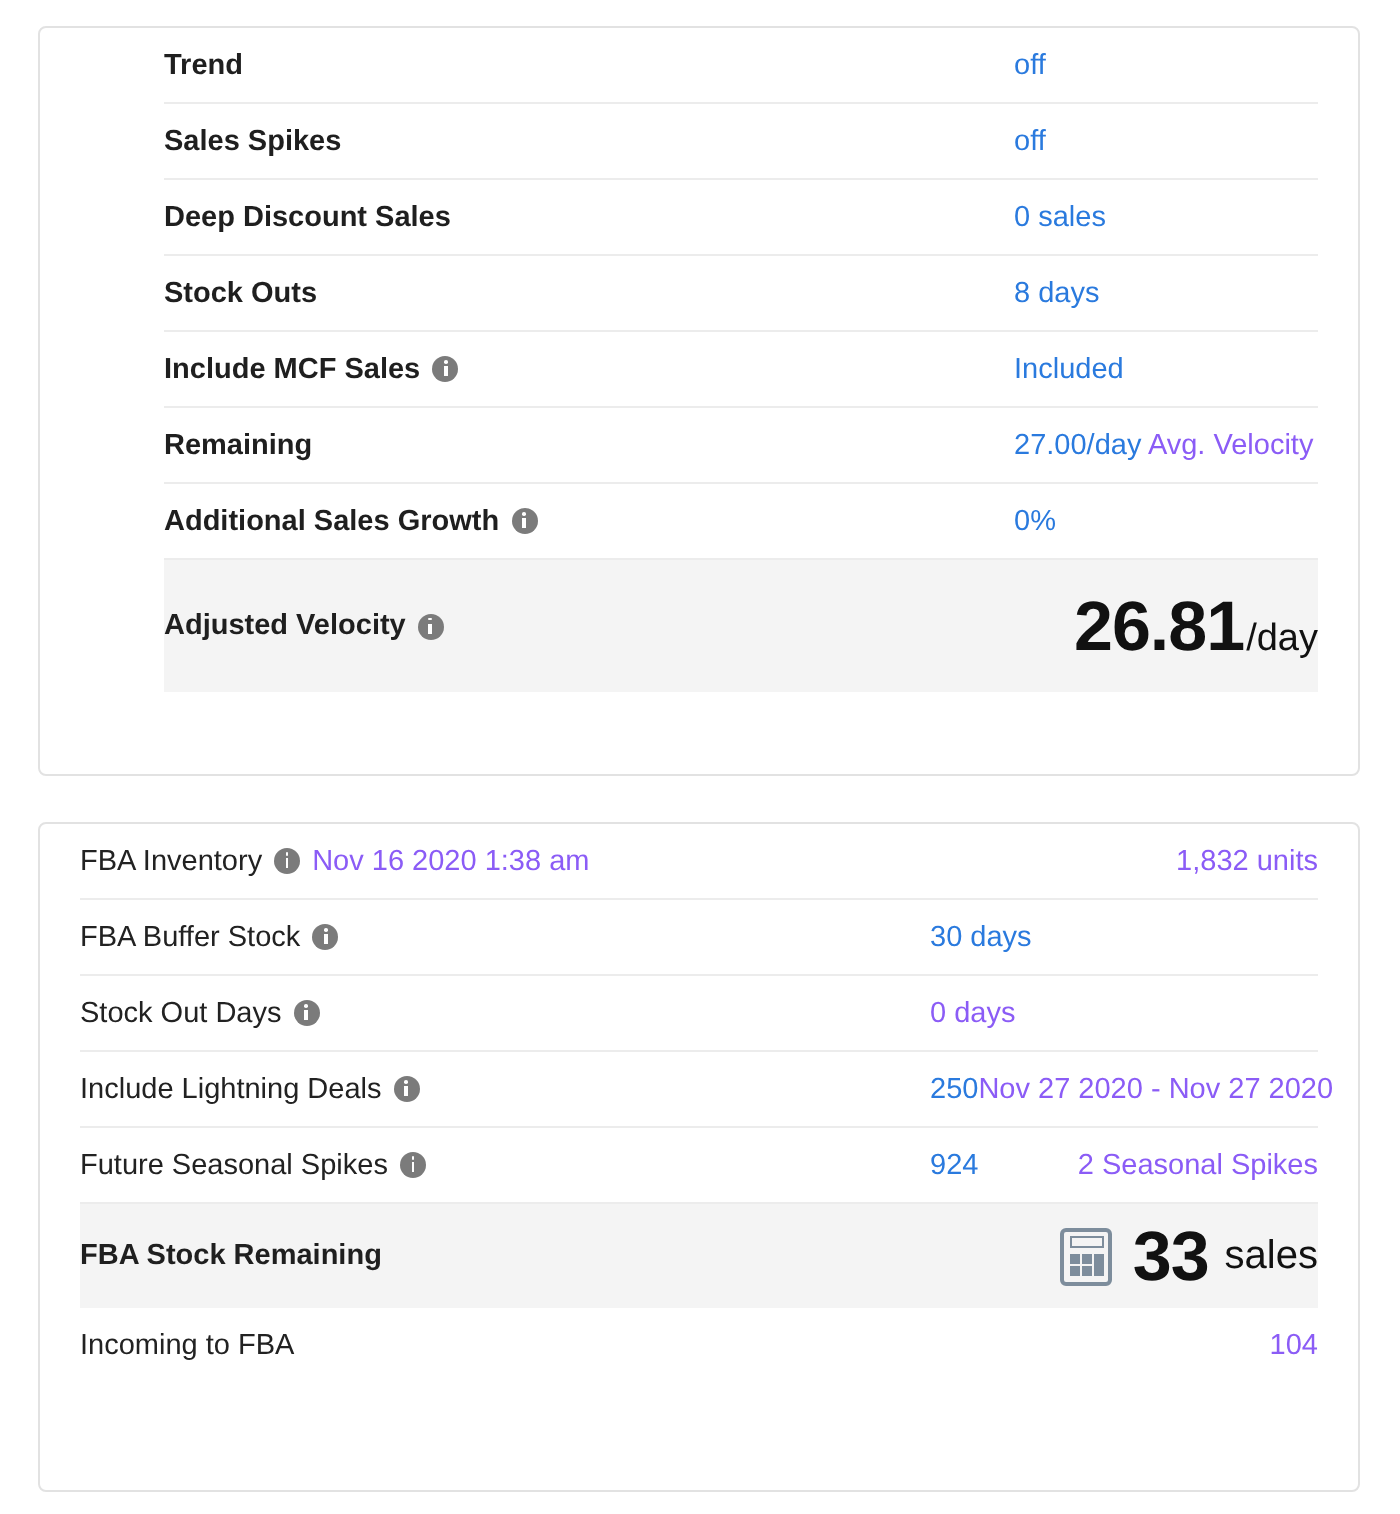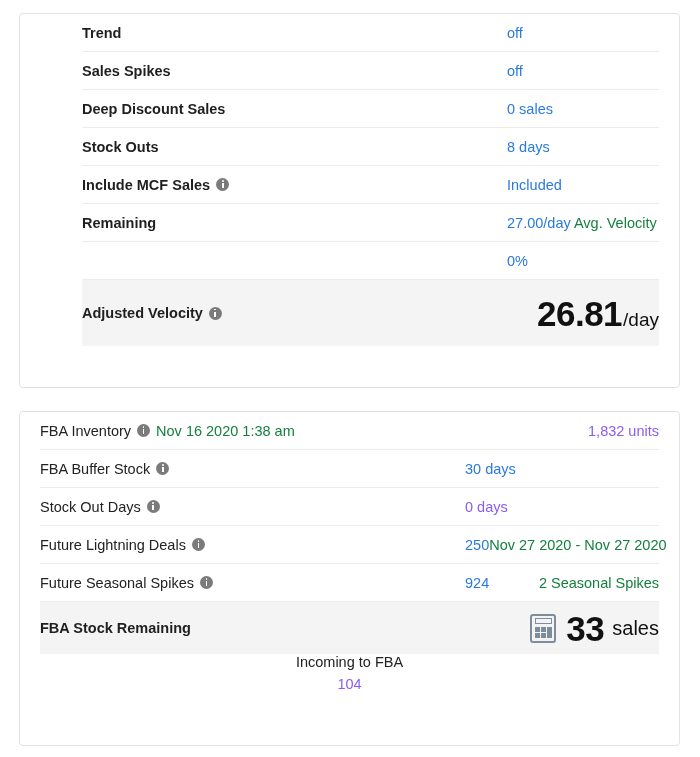--- a/index.html
+++ b/index.html
@@ -37,21 +37,21 @@
   }
 
   .row {
     display: flex;
     align-items: center;
     justify-content: space-between;
     border-bottom: 1px solid #ececec;
     box-sizing: border-box;
     min-height: 38px;
   }
-  .row.last { border-bottom: none; flex-direction: column; }
+  .row.last { border-bottom: none; }
   .row.highlight {
     background: #f4f4f4;
     border-bottom: none;
   }
 
   
   #card-velocity .row { height: 38px; }
   #card-velocity .row.highlight { height: 66px; }
 
   .label {
@@ -64,21 +64,21 @@
   .label.bold { font-weight: bold; }
   .label.plain { font-weight: normal; font-size: 14.5px; color: #222; }
 
   .vals {
     display: flex;
     align-items: baseline;
     white-space: nowrap;
   }
 
   .blue   { color: #2a7ade; }
-  .gray   { color: #15803d; }
+  .gray   { color: #8b5cf6; }
   .dark   { color: #8b5cf6; }
 
   
   .v-col {
     position: absolute;
     left: 425px;
     font-size: 14.5px;
     white-space: nowrap;
   }
   .rowpos { position: relative; }
@@ -205,20 +205,24 @@
         </span>
         <span class="v-col blue">Included</span>
       </div>
 
       <div class="row rowpos">
         <span class="label bold">Remaining</span>
         <span class="v-col"><span class="blue">27.00/day</span><span class="gray"> </span><span class="gray">Avg. Velocity</span></span>
       </div>
 
       <div class="row rowpos">
+        <span class="label bold">
+          <span>Additional Sales Growth</span>
+          <span class="info-icon"></span>
+        </span>
         <span class="v-col blue">0%</span>
       </div>
 
       <div class="row highlight">
         <span class="label bold">
           <span>Adjusted Velocity</span>
           <span class="info-icon"></span>
         </span>
         <span class="vals">
           <span class="big-num">26.81</span>
@@ -252,21 +256,21 @@
       <div class="row rowpos">
         <span class="label plain">
           <span>Stock Out Days</span>
           <span class="info-icon"></span>
         </span>
         <span class="v-col dark">0 days</span>
       </div>
 
       <div class="row rowpos">
         <span class="label plain">
-          <span>Future Lightning Deals</span>
+          <span>Include Lightning Deals</span>
           <span class="info-icon"></span>
         </span>
         <span class="v-col"><span class="blue">250</span><span class="gray">Nov 27 2020 - Nov 27 2020</span></span>
       </div>
 
       <div class="row rowpos">
         <span class="label plain">
           <span>Future Seasonal Spikes</span>
           <span class="info-icon"></span>
         </span>

